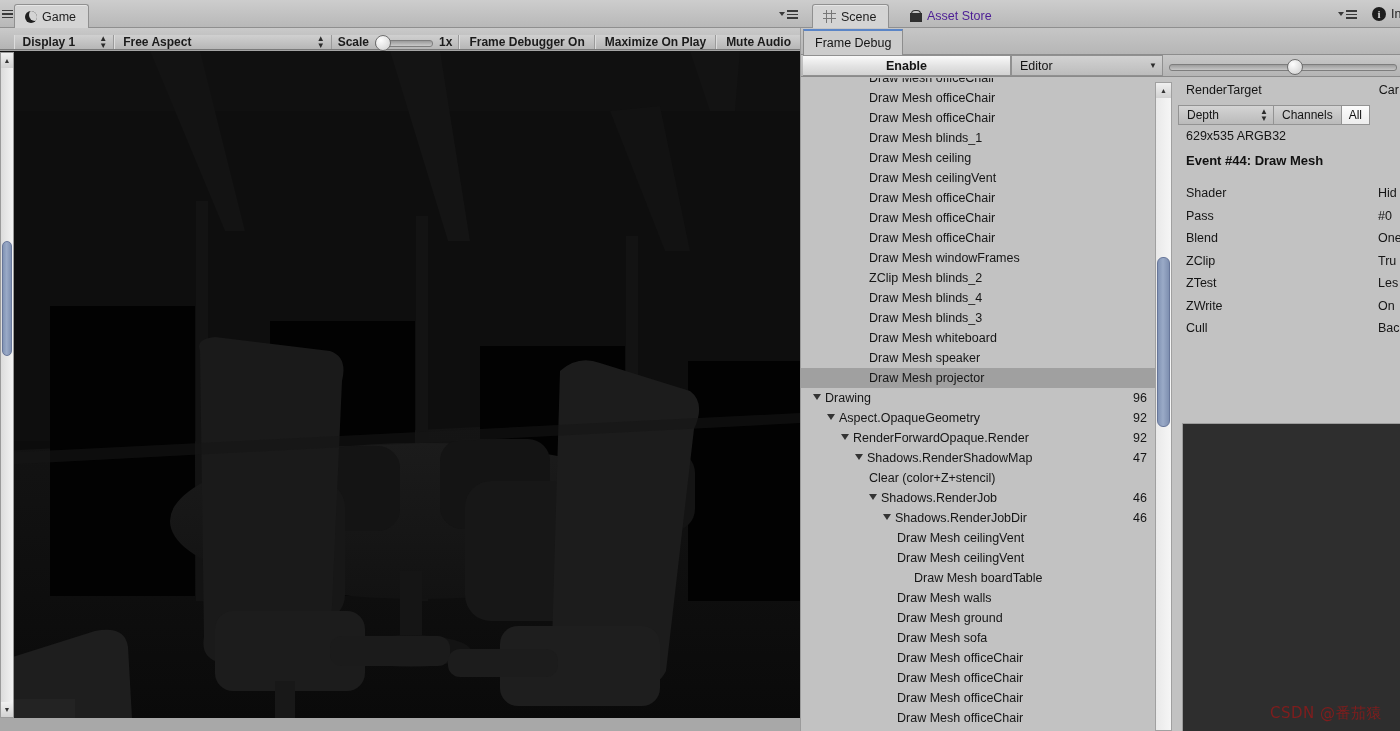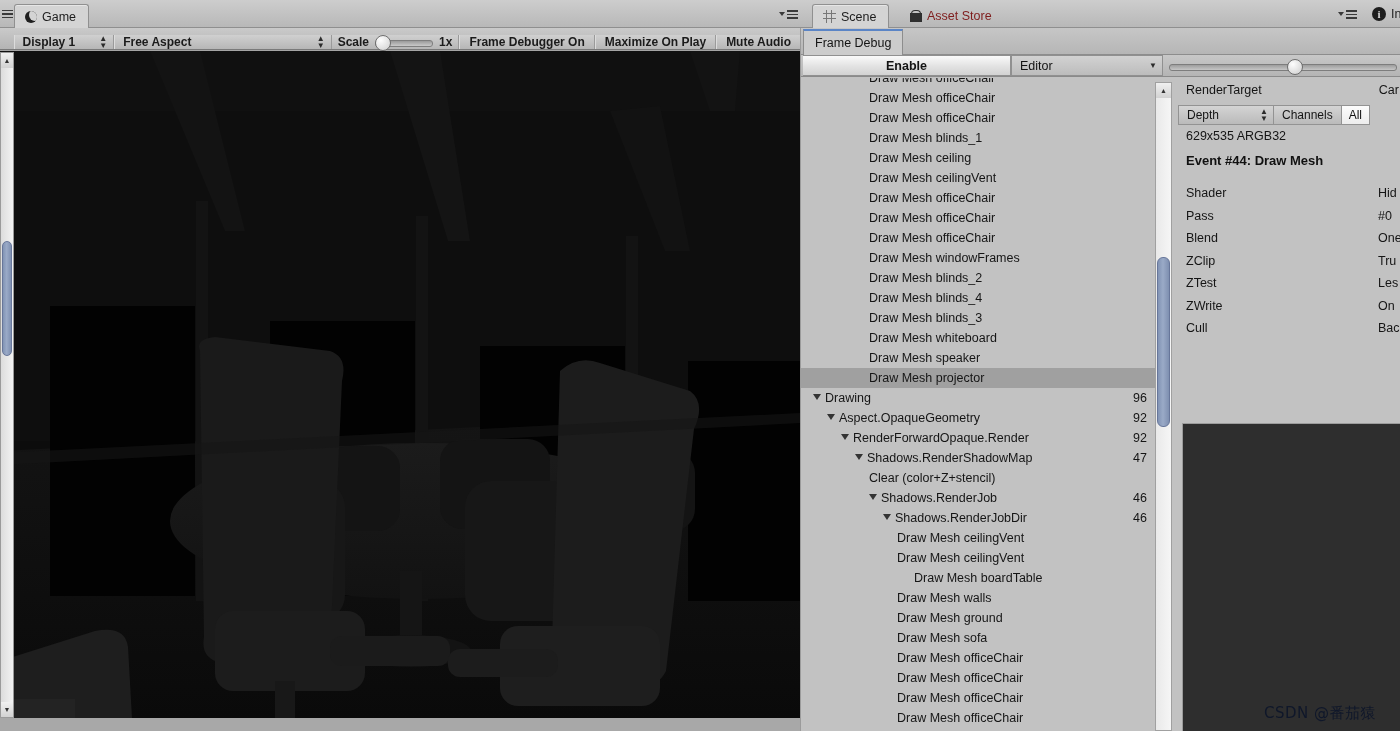--- a/index.html
+++ b/index.html
@@ -27,21 +27,21 @@
     font-size: 12.5px; color: #1d1d1d;
     box-sizing: border-box;
     border-top-left-radius: 3px; border-top-right-radius: 3px;
   }
   .tab.active {
     background: #d4d4d4;
     border: 1px solid #909090;
     border-bottom: none;
     box-shadow: inset 0 1px 0 #e6e6e6;
   }
-  .tab.inactive { color: #7f1d1d; text-align: right; }
+  .tab.inactive { color: #4c1d95; text-align: right; }
 
   .toolbar {
     position: absolute; height: 22px;
     background: linear-gradient(to bottom, #cacaca 0%, #b4b4b4 100%);
     border-bottom: 1px solid #7a7a7a;
     box-sizing: border-box;
     display: flex; align-items: flex-end; font-weight: bold;
   }
   .tb-btn {
     display: flex; align-items: center; justify-content: center;
@@ -278,22 +278,22 @@
     display: inline-flex; flex-direction: column; gap: 2px; align-items: flex-end;
   }
   .kebab i { display: block; width: 11px; height: 1.6px; background: #3a3a3a; }
 
   
   #left-sliver {
     position: absolute; left: 0; top: 0; width: 14px; height: 28px;
     display: flex; align-items: center; justify-content: center;
   }
   .watermark {
-    position: absolute; right: 24px; bottom: 8px;
-    font-size: 15px; color: #0f172a;
+    position: absolute; right: 18px; bottom: 8px;
+    font-size: 15px; color: #7f1d1d;
     font-family: "DejaVu Sans", sans-serif;
     letter-spacing: .5px;
   }
   .menu-dots {
     position: absolute; display: flex; align-items: center; gap: 2px;
   }
   .menu-dots .tri-s {
     width: 0; height: 0; border-left: 3.5px solid transparent;
     border-right: 3.5px solid transparent; border-top: 4px solid #3a3a3a;
   }
@@ -547,21 +547,21 @@
         <div class="tree-row" style="position: absolute; left: 0px; right: 0px; top: 130px;">
           <span class="lbl" style="left: 68px;"><span>Draw Mesh officeChair</span></span>
         </div>
         <div class="tree-row" style="position: absolute; left: 0px; right: 0px; top: 150px;">
           <span class="lbl" style="left: 68px;"><span>Draw Mesh officeChair</span></span>
         </div>
         <div class="tree-row" style="position: absolute; left: 0px; right: 0px; top: 170px;">
           <span class="lbl" style="left: 68px;"><span>Draw Mesh windowFrames</span></span>
         </div>
         <div class="tree-row" style="position: absolute; left: 0px; right: 0px; top: 190px;">
-          <span class="lbl" style="left: 68px;"><span>Draw Mesh blinds_2</span></span>
+          <span class="lbl" style="left: 68px;"><span>ZClip Mesh blinds_2</span></span>
         </div>
         <div class="tree-row" style="position: absolute; left: 0px; right: 0px; top: 210px;">
           <span class="lbl" style="left: 68px;"><span>Draw Mesh blinds_4</span></span>
         </div>
         <div class="tree-row" style="position: absolute; left: 0px; right: 0px; top: 230px;">
           <span class="lbl" style="left: 68px;"><span>Draw Mesh blinds_3</span></span>
         </div>
         <div class="tree-row" style="position: absolute; left: 0px; right: 0px; top: 250px;">
           <span class="lbl" style="left: 68px;"><span>Draw Mesh whiteboard</span></span>
         </div>

